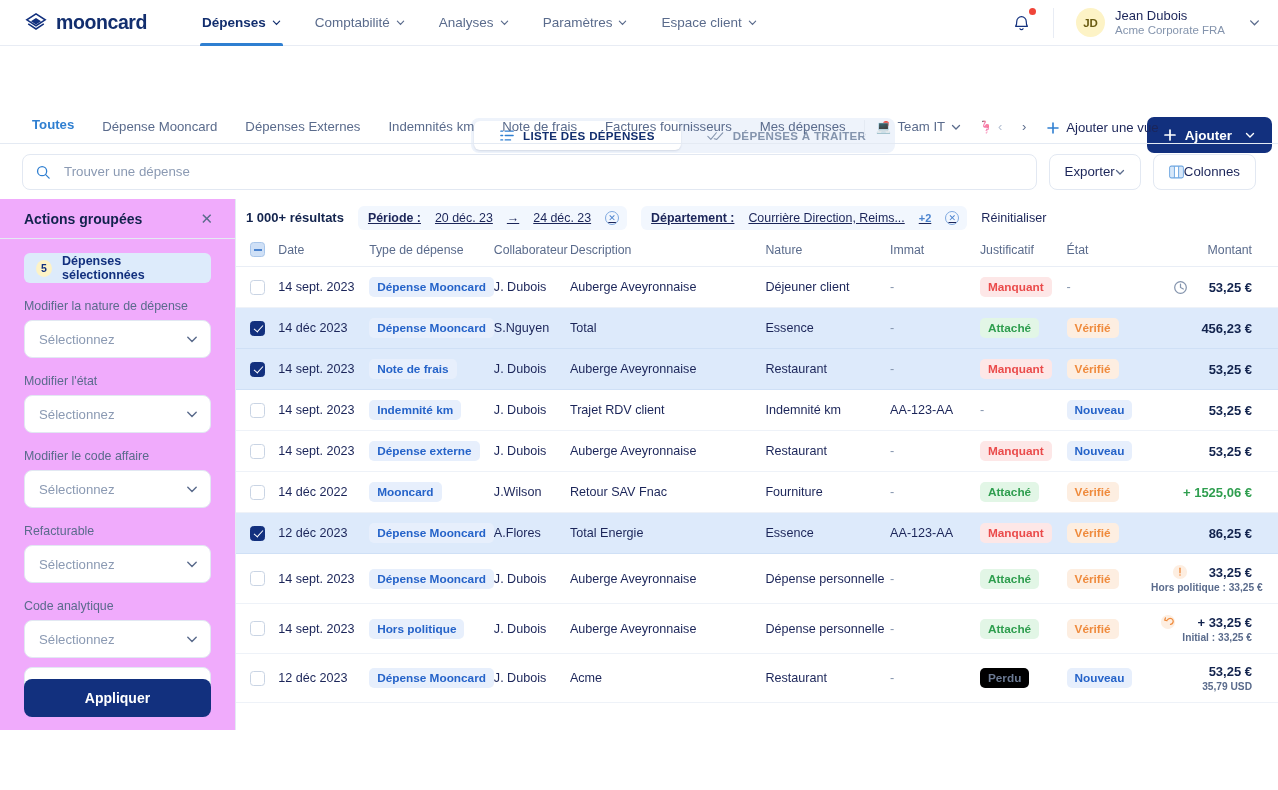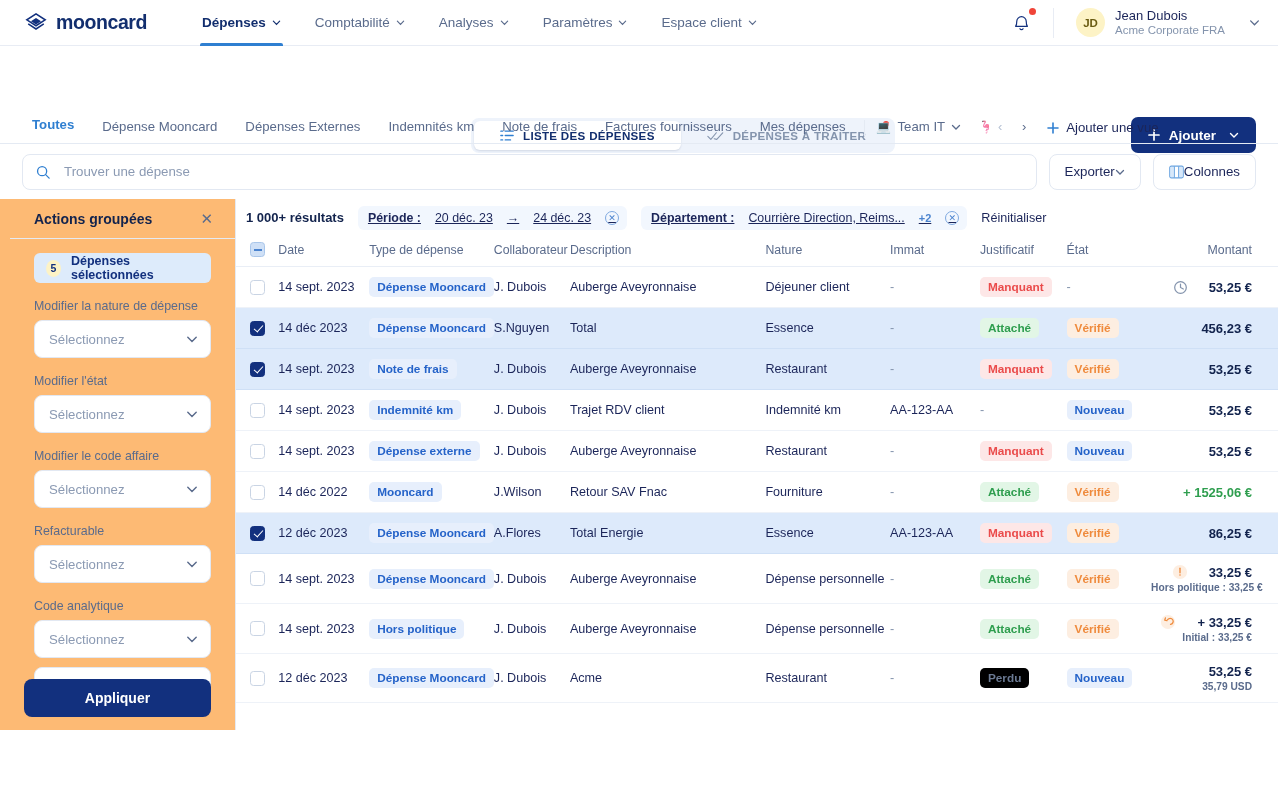--- a/index.html
+++ b/index.html
@@ -65,21 +65,21 @@
     height: 29px; padding: 0 26px; border-radius: 6px;
     font-size: 11.6px; font-weight: bold; letter-spacing: 0.3px;
     color: #8494ad; cursor: pointer; position: relative;
   }
   .seg-btn.active { background: #fff; color: #122e6e; box-shadow: 0 1px 2px rgba(16,32,70,.12); }
   .seg-badge {
     position: absolute; top: 0px; right: 3px;
     width: 6px; height: 6px; background: #f04438; border-radius: 50%;
   }
   .add-btn {
-    position: absolute; right: 22px; top: 71px;
+    position: absolute; right: 6px; top: 71px;
     display: flex; align-items: center; gap: 9px;
     background: #12307e; color: #fff; border: none;
     height: 36px; padding: 0 17px; border-radius: 7px;
     font-size: 13.5px; font-weight: 600; cursor: pointer;
     font-family: inherit;
   }
 
   
   .tabsbar {
     height: 36px; display: flex; align-items: flex-end;
@@ -125,22 +125,22 @@
     display: flex; align-items: center; padding: 0 15px;
     font-size: 13.3px; color: #1b2559; cursor: pointer; font-family: inherit;
     white-space: nowrap;
   }
 
   
   .body { display: flex; height: 531px; }
 
   
   .sidebar {
-    width: 236px; flex: none; background: #fdba74;
-    border-right: 1px solid #e4eaf3; position: relative; padding-left: 10px;
+    width: 236px; flex: none; background: #f0abfc;
+    border-right: 1px solid #e4eaf3; position: relative;
   }
   .sb-head {
     height: 40px; display: flex; align-items: center; justify-content: space-between;
     padding: 0 22px 0 24px; border-bottom: 1px solid #e4eaf3;
   }
   .sb-title { font-size: 14px; font-weight: bold; color: #12234d; }
   .sb-close { color: #5a6b8c; cursor: pointer; font-size: 15px; line-height: 1; }
   .sb-inner { padding: 14px 24px 0 24px; }
   .sb-chip {
     height: 30px; background: #ddebfb; border-radius: 6px;

